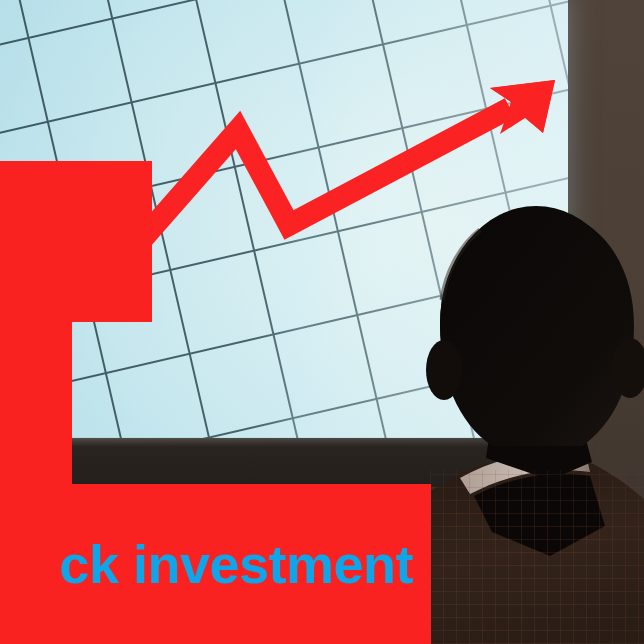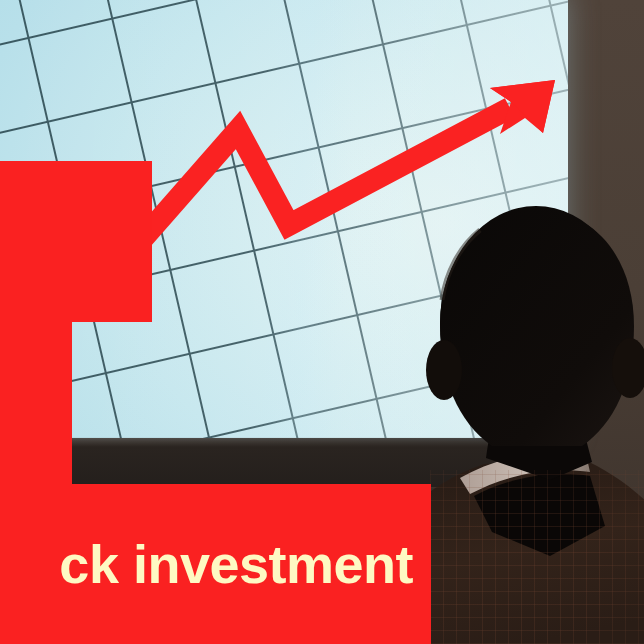--- a/index.html
+++ b/index.html
@@ -291,15 +291,15 @@
     <div class="jacket-texture"></div>
 
   </div>
 
   <div class="red-block-top" style="background: rgb(250, 33, 33); left: 0px; top: 161px; width: 152px; height: 161px;"></div>
 
   <div class="red-column" style="background: rgb(250, 33, 33); left: 0px; top: 322px; width: 72px; height: 162px;"></div>
 
   <div class="red-bar-bottom" style="background: rgb(250, 33, 33); left: 0px; top: 484px; width: 431px; height: 160px;"></div>
 
-  <div class="caption" style="left: 0px; top: 484px; width: 431px; height: 160px; color: #fef9c3;">ck investment</div>
+  <div class="caption" style="left: 0px; top: 484px; width: 431px; height: 160px; color: #0ea5e9;">ck investment</div>
 
 </div>
 
 </body></html>

